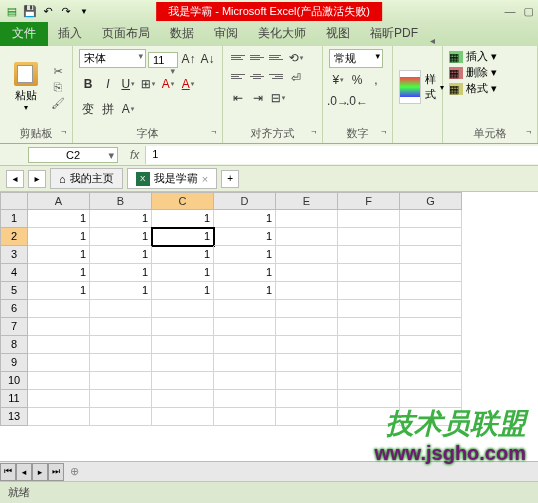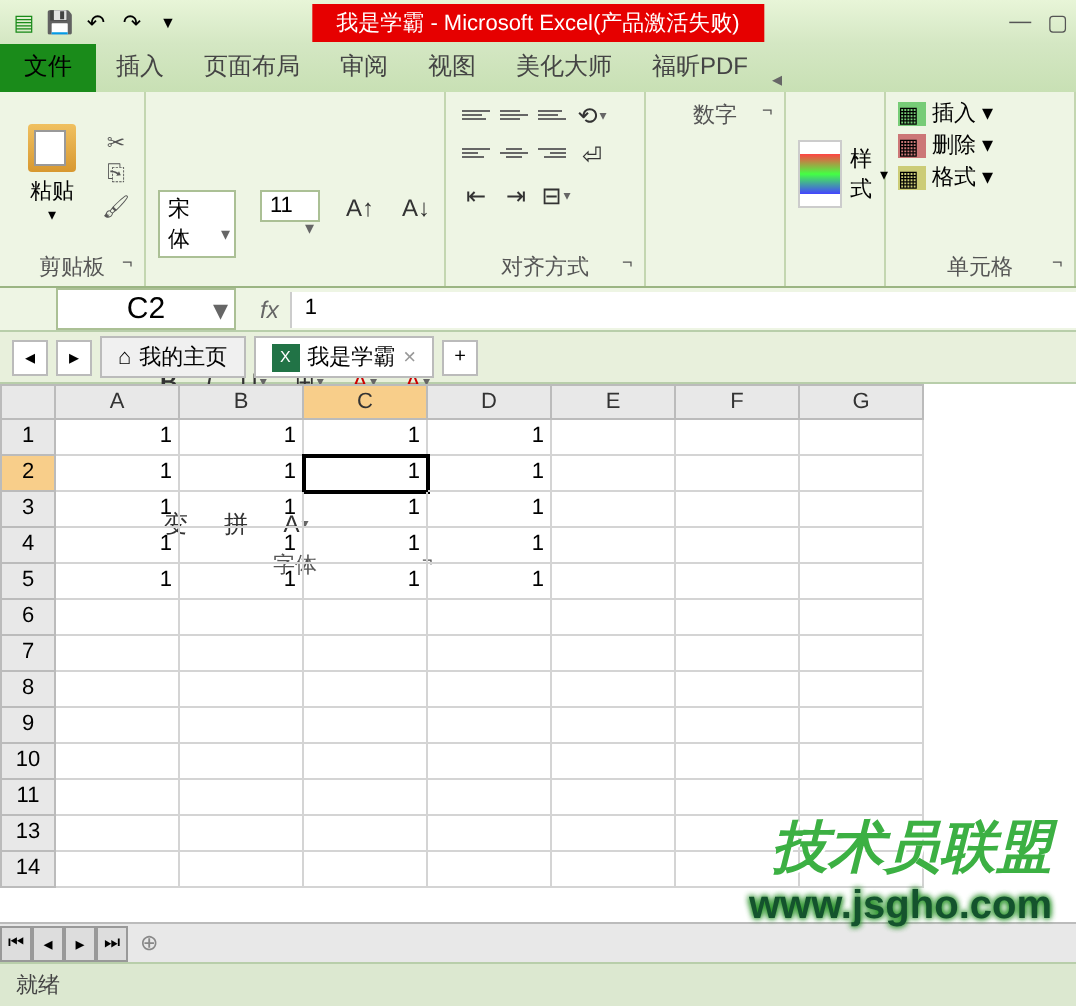--- a/index.html
+++ b/index.html
@@ -7,62 +7,62 @@
     
     
     .titlebar { height: 22px; background: linear-gradient(#e8f5d8, #d4e7c3); display: flex; align-items: center; position: relative; }
     .qat { display: flex; gap: 2px; padding: 0 4px; align-items: center; }
     .qat-icon { width: 16px; height: 16px; display: flex; align-items: center; justify-content: center; font-size: 11px; }
     .title-center { position: absolute; left: 50%; transform: translateX(-50%); background: #e60000; color: #fff; font-size: 11px; padding: 2px 12px; white-space: nowrap; }
     .win-controls { position: absolute; right: 4px; display: flex; gap: 8px; font-size: 11px; color: #555; }
     
     
     .ribbon-tabs { height: 24px; background: linear-gradient(#d4e7c3, #c8e0b4); display: flex; align-items: flex-end; font-size: 12px; }
-    .file-tab { background: #1a8b1a; color: #000000; padding: 4px 12px; font-size: 12px; }
+    .file-tab { background: #1a8b1a; color: #e5e5e5; padding: 4px 12px; font-size: 12px; }
     .tab { padding: 4px 10px; color: #444; cursor: pointer; }
     .tab.active { background: #f5f9ef; border: 1px solid #9bb583; border-bottom: none; }
     
     
     .ribbon { height: 98px; background: #eef5e4; border-bottom: 1px solid #9bb583; display: flex; }
     .group { border-right: 1px solid #c3d6b0; padding: 3px 6px 0; display: flex; flex-direction: column; }
     .group-content { flex: 1; display: flex; gap: 4px; }
     .group-label { font-size: 11px; color: #555; text-align: center; padding: 1px 0 2px; position: relative; }
     .group-label::after { content: '⌐'; position: absolute; right: 0; font-size: 9px; transform: scaleX(-1); }
     
     .big-btn { width: 40px; display: flex; flex-direction: column; align-items: center; justify-content: center; font-size: 11px; }
     .big-btn .ico { width: 24px; height: 24px; margin-bottom: 2px; }
     
     .paste-ico { background: linear-gradient(#f0c060, #d89830); border-radius: 2px; position: relative; }
     .paste-ico::before { content: ''; position: absolute; top: 3px; left: 3px; width: 14px; height: 16px; background: #fff; border: 1px solid #999; }
     
     .mini-col { display: flex; flex-direction: column; gap: 2px; justify-content: center; }
     .mini-ico { width: 16px; height: 14px; font-size: 11px; display: flex; align-items: center; justify-content: center; color: #555; }
     
-    .font-row { display: flex; gap: 12px; align-items: flex-start; margin-bottom: 3px; margin-top: 46px; }
+    .font-row { display: flex; gap: 2px; align-items: flex-end; margin-bottom: 3px; }
     .font-sel { border: 1px solid #abc095; background: #fff; font-size: 11px; padding: 1px 14px 1px 4px; position: relative; }
     .font-sel::after { content: '▾'; position: absolute; right: 2px; font-size: 9px; color: #666; }
     .btn-sq { width: 18px; height: 18px; border: 1px solid transparent; display: flex; align-items: center; justify-content: center; font-size: 12px; color: #333; }
     .btn-sq.dd::after { content: '▾'; font-size: 7px; margin-left: 1px; color: #666; }
     
     .align-grid { display: grid; grid-template-columns: repeat(3, 18px); gap: 1px; }
     .align-btn { width: 18px; height: 16px; display: flex; flex-direction: column; justify-content: center; gap: 1px; padding: 0 2px; }
     .align-btn span { height: 1px; background: #666; }
     
     .num-fmt { border: 1px solid #abc095; background: #fff; font-size: 11px; padding: 1px 14px 1px 4px; width: 54px; position: relative; }
     .num-fmt::after { content: '▾'; position: absolute; right: 2px; font-size: 9px; }
     
     .style-btn { width: 34px; height: 34px; border: 1px solid #ccc; background: #fff; display: flex; align-items: center; justify-content: center; font-size: 10px; }
     
     .cell-ops { display: flex; flex-direction: column; gap: 1px; font-size: 11px; }
     .cell-op { display: flex; align-items: center; gap: 3px; }
     .cell-op .ci { width: 14px; height: 12px; }
     
     
     .fx-row { height: 22px; border-bottom: 1px solid #b8ceaa; display: flex; align-items: center; background: #eef5e4; }
-    .name-box { width: 90px; border: 1px solid #abc095; background: #fff; margin: 0 6px 0 28px; font-size: 15px; padding: 1px 4px; text-align: center; position: relative; }
+    .name-box { width: 90px; border: 1px solid #abc095; background: #fff; margin: 0 6px 0 28px; font-size: 11px; padding: 1px 4px; text-align: center; position: relative; }
     .name-box::after { content: '▾'; position: absolute; right: 3px; color: #666; }
     .fx-lbl { font-style: italic; font-size: 12px; color: #666; padding: 0 6px; }
     .fx-input { flex: 1; border-left: 1px solid #ccc; background: #fff; font-size: 11px; padding: 2px 6px; height: 18px; }
     
     
     .doc-tabs { height: 26px; background: #e8f0dc; border-bottom: 1px solid #b8ceaa; display: flex; align-items: center; gap: 4px; padding: 0 6px; font-size: 11px; }
     .doc-nav { width: 18px; height: 18px; border: 1px solid #bbb; background: #fff; display: flex; align-items: center; justify-content: center; font-size: 10px; }
     .doc-tab { padding: 2px 8px; border: 1px solid #bbb; background: #f0f0f0; display: flex; align-items: center; gap: 4px; }
     .doc-tab.active { background: #fff; }
     .xl-ico { width: 14px; height: 14px; background: #217346; color: #fff; font-size: 8px; display: flex; align-items: center; justify-content: center; }
@@ -85,21 +85,21 @@
     .sheet-nav { display: flex; gap: 0; }
     .sheet-nav-btn { width: 16px; height: 18px; border: 1px solid #999; background: #ddd; font-size: 9px; display: flex; align-items: center; justify-content: center; }
     .sheet-tab { padding: 2px 10px; border: 1px solid #999; background: #ddd; border-bottom: none; }
     .sheet-tab.active { background: #fff; }
     
     
     .status { position: absolute; bottom: 0; left: 0; right: 0; height: 22px; background: #dce8d0; border-top: 1px solid #b8ceaa; font-size: 11px; padding: 3px 8px; color: #444; }
     
     
     .wm1 { position: absolute; right: 12px; bottom: 60px; font-size: 28px; font-weight: bold; color: #3cb043; font-style: italic; text-shadow: 1px 1px 0 #fff; pointer-events: none; }
-    .wm2 { position: absolute; right: 12px; bottom: 38px; font-size: 20px; color: #14532d; font-weight: bold; text-shadow: 0 0 3px #1a8b1a, 0 0 3px #1a8b1a; pointer-events: none; }
+    .wm2 { position: absolute; right: 12px; bottom: 38px; font-size: 20px; color: #701a75; font-weight: bold; text-shadow: 0 0 3px #1a8b1a, 0 0 3px #1a8b1a; pointer-events: none; }
   </style>
 </head>
 <body>
 
 <div class="titlebar">
   <div class="qat">
     <span class="qat-icon" style="color:#1a8b1a">▤</span>
     <span class="qat-icon" style="color:#2060c0">💾</span>
     <span class="qat-icon">↶</span>
     <span class="qat-icon">↷</span>
@@ -109,23 +109,24 @@
   <div class="win-controls">
     <span>—</span>
     <span>▢</span>
   </div>
 </div>
 
 <div class="ribbon-tabs">
   <div class="file-tab">文件</div>
   <div class="tab">插入</div>
   <div class="tab">页面布局</div>
+  <div class="tab">数据</div>
   <div class="tab">审阅</div>
+  <div class="tab">美化大师</div>
   <div class="tab">视图</div>
-  <div class="tab">美化大师</div>
   <div class="tab">福昕PDF</div>
   <span style="margin-left:2px;font-size:10px;color:#666">◂</span>
 </div>
 
 <div class="ribbon">
 
   <div class="group">
     <div class="group-content">
       <div class="big-btn">
         <div class="ico paste-ico"></div>
@@ -217,20 +218,32 @@
       <div style="display:flex;gap:2px">
         <span class="btn-sq">⇤</span>
         <span class="btn-sq">⇥</span>
         <span class="btn-sq dd">⊟</span>
       </div>
     </div>
     <div class="group-label">对齐方式</div>
   </div>
 
   <div class="group" style="width:70px">
+    <div class="group-content" style="flex-direction:column;gap:3px">
+      <div class="num-fmt">常规</div>
+      <div style="display:flex;gap:1px">
+        <span class="btn-sq dd">¥</span>
+        <span class="btn-sq">%</span>
+        <span class="btn-sq">,</span>
+      </div>
+      <div style="display:flex;gap:1px">
+        <span class="btn-sq">.0→</span>
+        <span class="btn-sq">.0←</span>
+      </div>
+    </div>
     <div class="group-label">数字</div>
   </div>
 
   <div class="group" style="width:50px">
     <div class="group-content" style="align-items:center">
       <div class="style-btn">
         <span style="background:linear-gradient(#f44,#4f4,#44f);width:20px;height:20px;display:block"></span>
       </div>
       <span style="font-size:11px">样式</span>
       <span style="font-size:8px">▾</span>
@@ -396,30 +409,20 @@
       <div class="row">
         <div class="row-h">13</div>
         <div class="cell"></div>
         <div class="cell"></div>
         <div class="cell"></div>
         <div class="cell"></div>
         <div class="cell"></div>
         <div class="cell"></div>
         <div class="cell"></div>
       </div>
-      <div class="row">
-        <div class="row-h">14</div>
-        <div class="cell"></div>
-        <div class="cell"></div>
-        <div class="cell"></div>
-        <div class="cell"></div>
-        <div class="cell"></div>
-        <div class="cell"></div>
-        <div class="cell"></div>
-      </div>
     </div>
 </div>
 
 <div class="sheet-bar">
   <div class="sheet-nav">
     <div class="sheet-nav-btn">⏮</div>
     <div class="sheet-nav-btn">◂</div>
     <div class="sheet-nav-btn">▸</div>
     <div class="sheet-nav-btn">⏭</div>
   </div>

